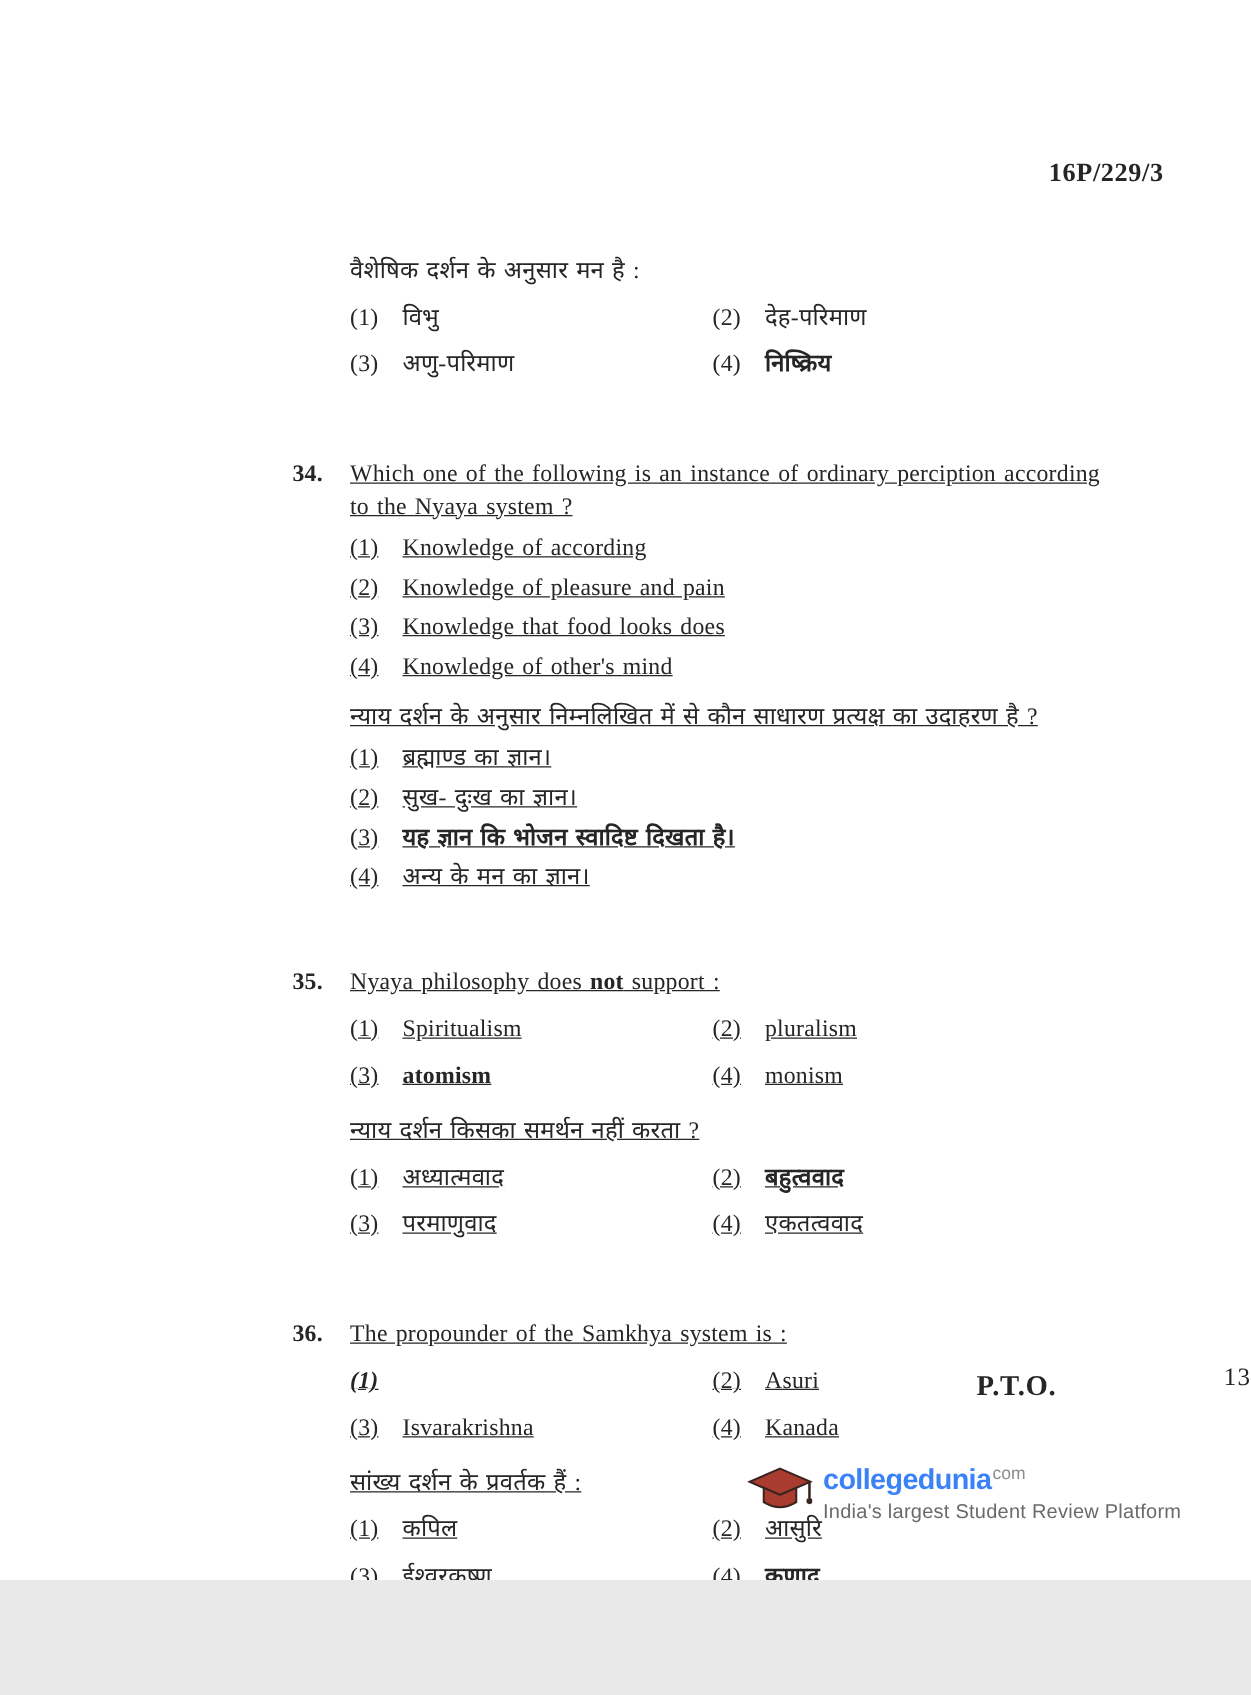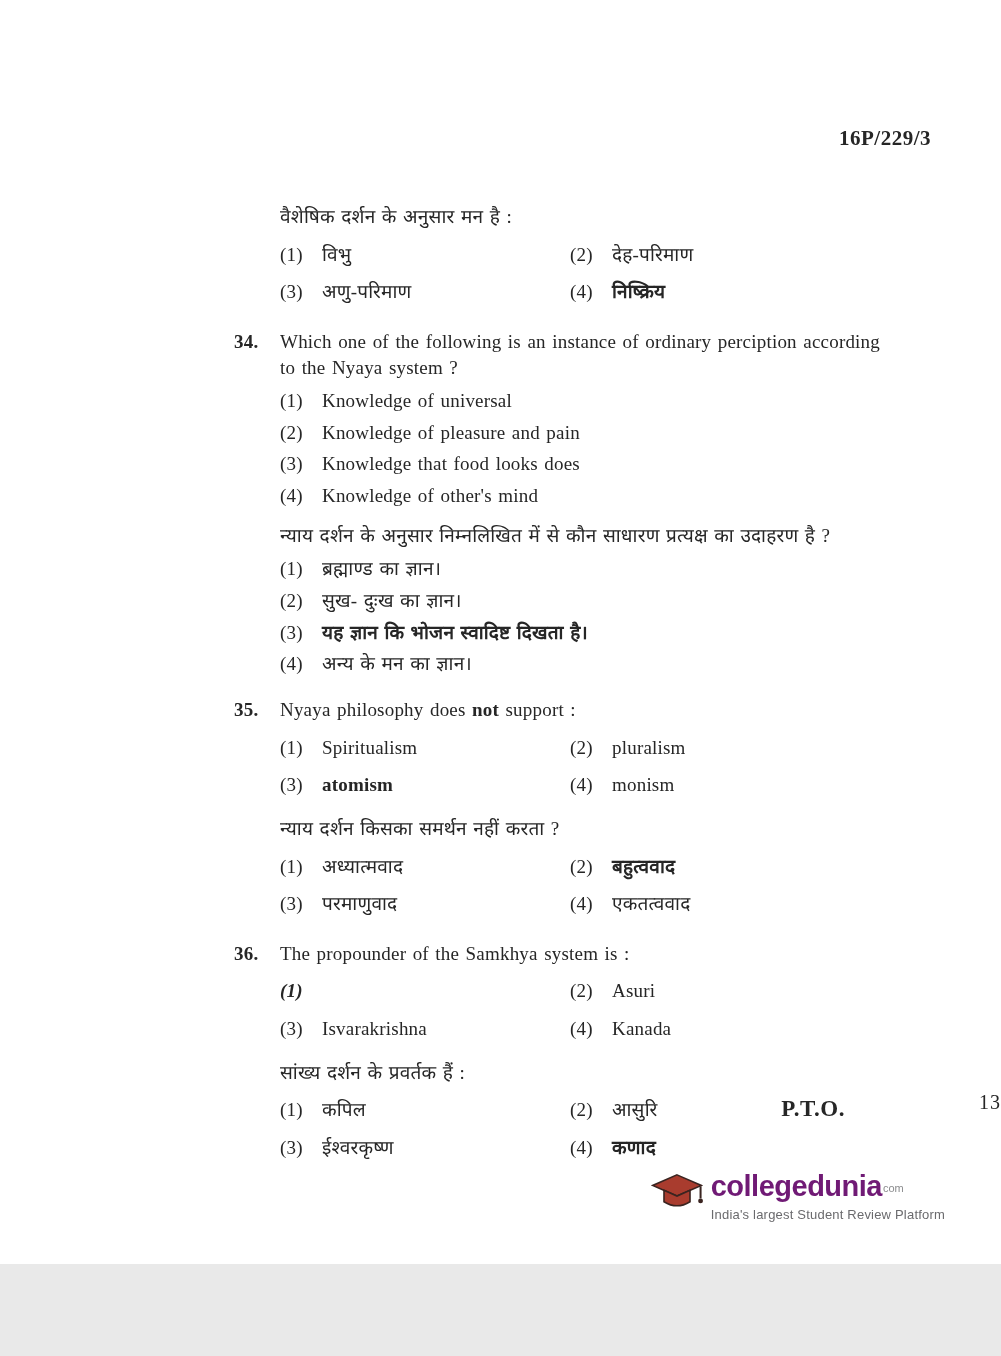--- a/index.html
+++ b/index.html
@@ -32,43 +32,43 @@
   .stem-hi, .opt-hi { font-family:"Liberation Serif","DejaVu Sans",serif; }
   .opt-row { display:flex; margin:4px 0; }
   .opt-num { width:42px; flex:0 0 42px; }
   .opt-text { flex:1; }
   .opts-1col { margin-bottom:10px; }
   .opts-1col .opt-row { margin:6px 0; }
   .opts-2col {
     display:grid; grid-template-columns:290px 1fr;
     row-gap:4px; margin-bottom:10px;
   }
-  .mt-block { margin-top:20px; }
+  .mt-block { margin-top:58px;text-decoration:underline; }
   .mt-mid { margin-top:14px; }
   .bold { font-weight:bold; }
   .bold-italic { font-weight:bold; font-style:italic; }
   .page-number {
     position:absolute; top:1091px; left:0; right:0;
     text-align:right; font-size:20px; letter-spacing:1px;
   }
   .pto {
     position:absolute; top:1096px; right:156px;
     font-size:23px; font-weight:bold; letter-spacing:0.5px;
   }
   .logo {
     position:absolute; right:56px; bottom:42px;
     display:flex; align-items:flex-start; gap:8px;
     font-family:"Liberation Sans","DejaVu Sans",sans-serif;
   }
   .logo-cap { width:52px; height:52px; flex:0 0 52px; }
   .logo-textwrap { display:flex; flex-direction:column; }
   .brand-line { display:flex; align-items:flex-start; }
-  .brand-name { font-size:29px; font-weight:bold; color:#701a75; letter-spacing:-0.5px; }
-  .brand-tld { font-size:11px; color:#8a8b8d; margin-top:12px; margin-left:1px; }
-  .brand-tagline { font-size:13px; color:#6a6a6d; margin-top:4px; letter-spacing:0.2px; }
+  .brand-name { font-size:23px; font-weight:bold; color:#3b82f6; letter-spacing:-0.5px; }
+  .brand-tld { font-size:14px; color:#8a8b8d; margin-top:0; margin-left:1px; }
+  .brand-tagline { font-size:16px; color:#6a6a6d; margin-top:4px; letter-spacing:0.2px; }
 </style>
 </head>
 <body>
 
 <div class="page">
 
   <div class="paper-code">16P/229/3</div>
 
   <div class="content">
 
@@ -93,21 +93,21 @@
         </div>
       </div>
     </div>
 
     <div class="qblock mt-block">
       <span class="qnum">34.</span>
       <div class="stem stem-justify">Which one of the following is an instance of ordinary perciption according to the Nyaya system ?</div>
       <div class="opts-1col">
         <div class="opt-row">
           <span class="opt-num">(1)</span>
-          <span class="opt-text">Knowledge of universal</span>
+          <span class="opt-text">Knowledge of according</span>
         </div>
         <div class="opt-row">
           <span class="opt-num">(2)</span>
           <span class="opt-text">Knowledge of pleasure and pain</span>
         </div>
         <div class="opt-row">
           <span class="opt-num">(3)</span>
           <span class="opt-text">Knowledge that food looks does</span>
         </div>
         <div class="opt-row">

